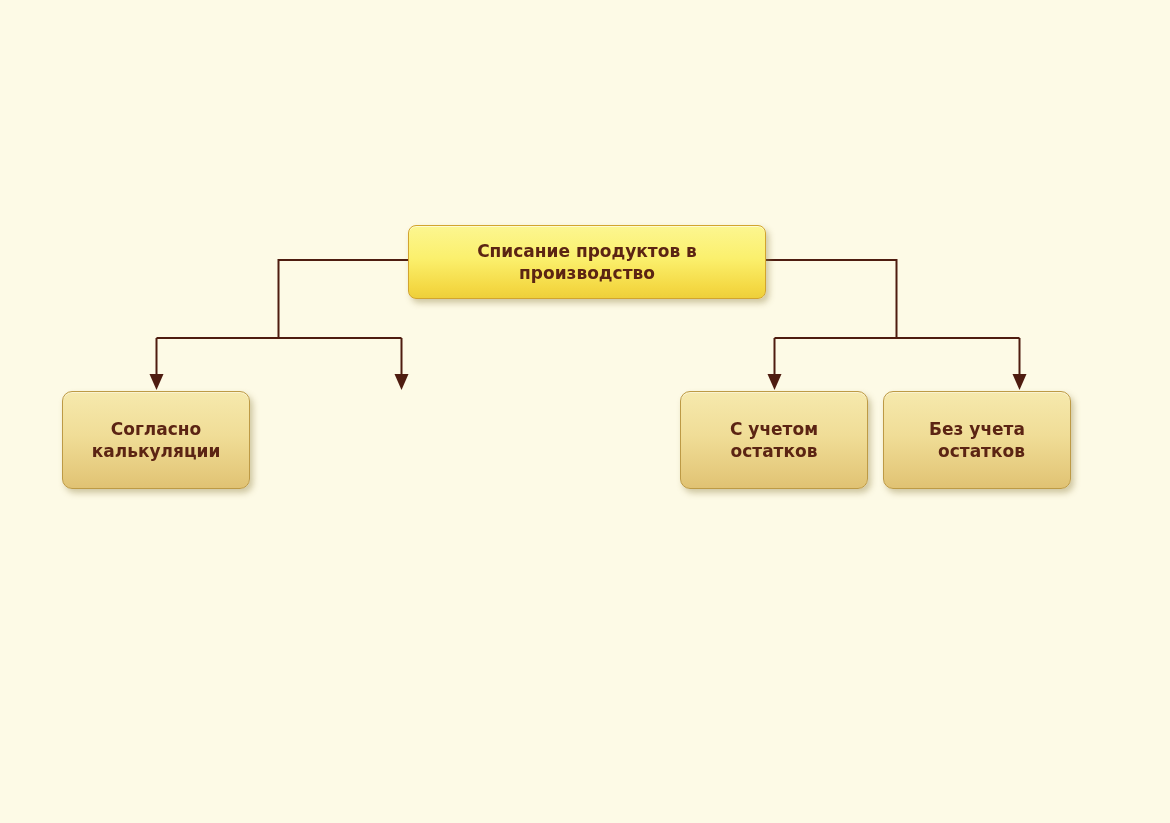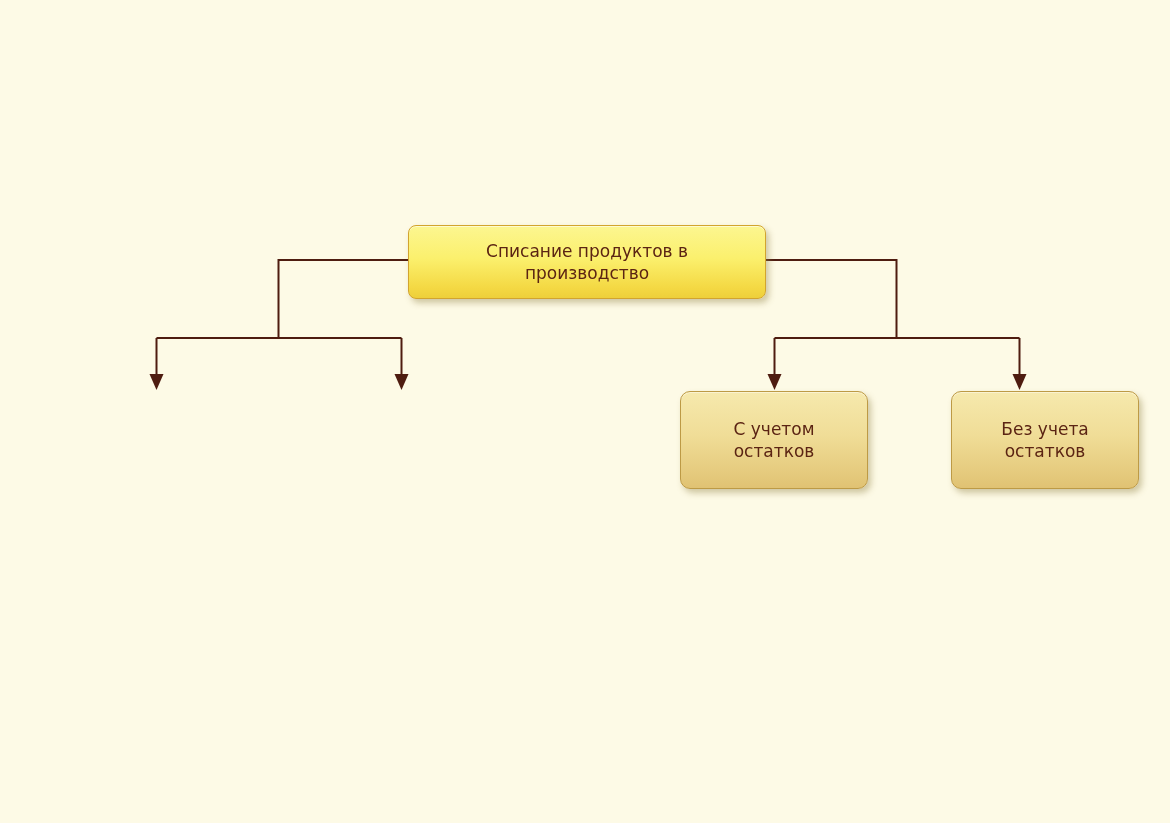--- a/index.html
+++ b/index.html
@@ -21,21 +21,21 @@
     top: 0;
     pointer-events: none;
   }
   .node {
     position: absolute;
     display: flex;
     align-items: center;
     justify-content: center;
     text-align: center;
     box-sizing: border-box;
-    font-weight: normal;
+    font-weight: bold;
     font-size: 17px;
     line-height: 1.32;
     color: #5b2413;
     white-space: pre-line;
     padding: 6px 10px;
   }
   .node-root {
     left: 408px;
     top: 225px;
     width: 358px;
@@ -52,21 +52,21 @@
     height: 98px;
     border-radius: 10px;
     border: 1px solid #bd9a45;
     background: linear-gradient(180deg, #f6e9ad 0%, #f0dd97 45%, #e5ca7d 85%, #e0c273 100%);
     box-shadow: 3px 4px 6px rgba(150, 135, 75, 0.45),
                 inset 0 1px 0 rgba(255, 255, 255, 0.45);
   }
   .node-child-1 { left: 62px; }
   .node-child-2 { left: 307px; }
   .node-child-3 { left: 680px; }
-  .node-child-4 { left: 951px; }
+  .node-child-4 { left: 883px; text-align: right; }
 </style>
 </head>
 <body>
 
 <div class="canvas">
 
   <svg class="edges" width="1170" height="823" viewBox="0 0 1170 823">
     <g stroke="#4e1c10" stroke-width="2" fill="none">
 
       <path d="M 408 260 L 278.5 260 L 278.5 339"></path>
@@ -85,20 +85,24 @@
       <polygon points="767.5,374 781.5,374 774.5,390"></polygon>
       <polygon points="1012.5,374 1026.5,374 1019.5,390"></polygon>
     </g>
   </svg>
 
   <div class="node node-root">
     <span>Списание продуктов в
 производство</span>
   </div>
 
+  <div class="node node-child node-child-1">
+    <span>Согласно
+калькуляции</span>
+  </div>
 
 
   <div class="node node-child node-child-3">
     <span>С учетом
 остатков</span>
   </div>
 
   <div class="node node-child node-child-4">
     <span>Без учета
 остатков</span>

